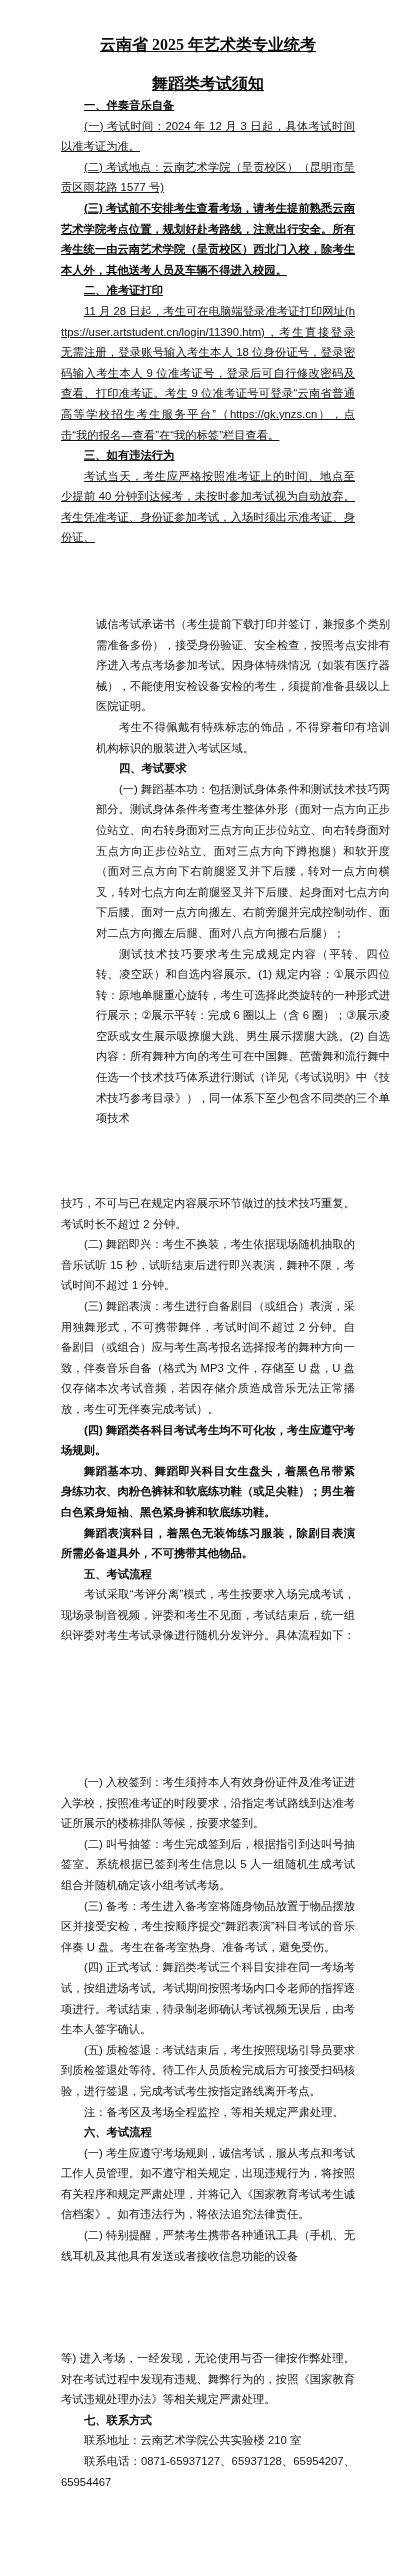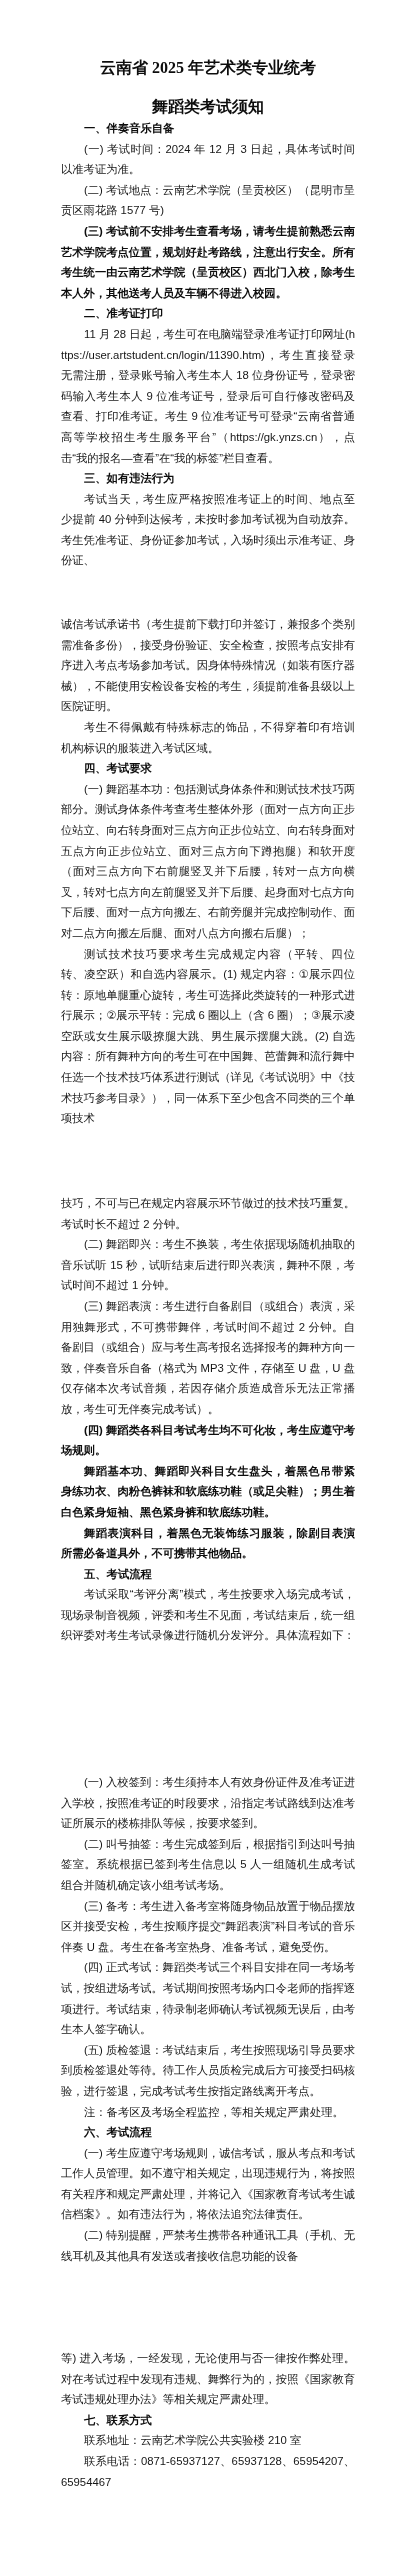--- a/index.html
+++ b/index.html
@@ -14,22 +14,22 @@
     background: #ffffff;
     overflow: hidden;
     color: #141414;
     font-family: "Liberation Sans", "DejaVu Sans", sans-serif;
   }
   .page {
     position: absolute;
     left: 61px;
     width: 294px;
   }
-  #pg1 { top: 56px; }
-  #pg2 { top: 614px; }
+  #pg1 { top: 33px; text-decoration: underline; }
+  #pg2 { top: 614px; margin-left: 35px; }
   #pg3 { top: 1193px; }
   #pg4 { top: 1772px; }
   #pg5 { top: 2348px; }
 
   .doc-title {
     margin: 0;
     font-family: "Liberation Serif", "DejaVu Serif", serif;
     font-weight: bold;
     font-size: 16px;
     line-height: 23px;

